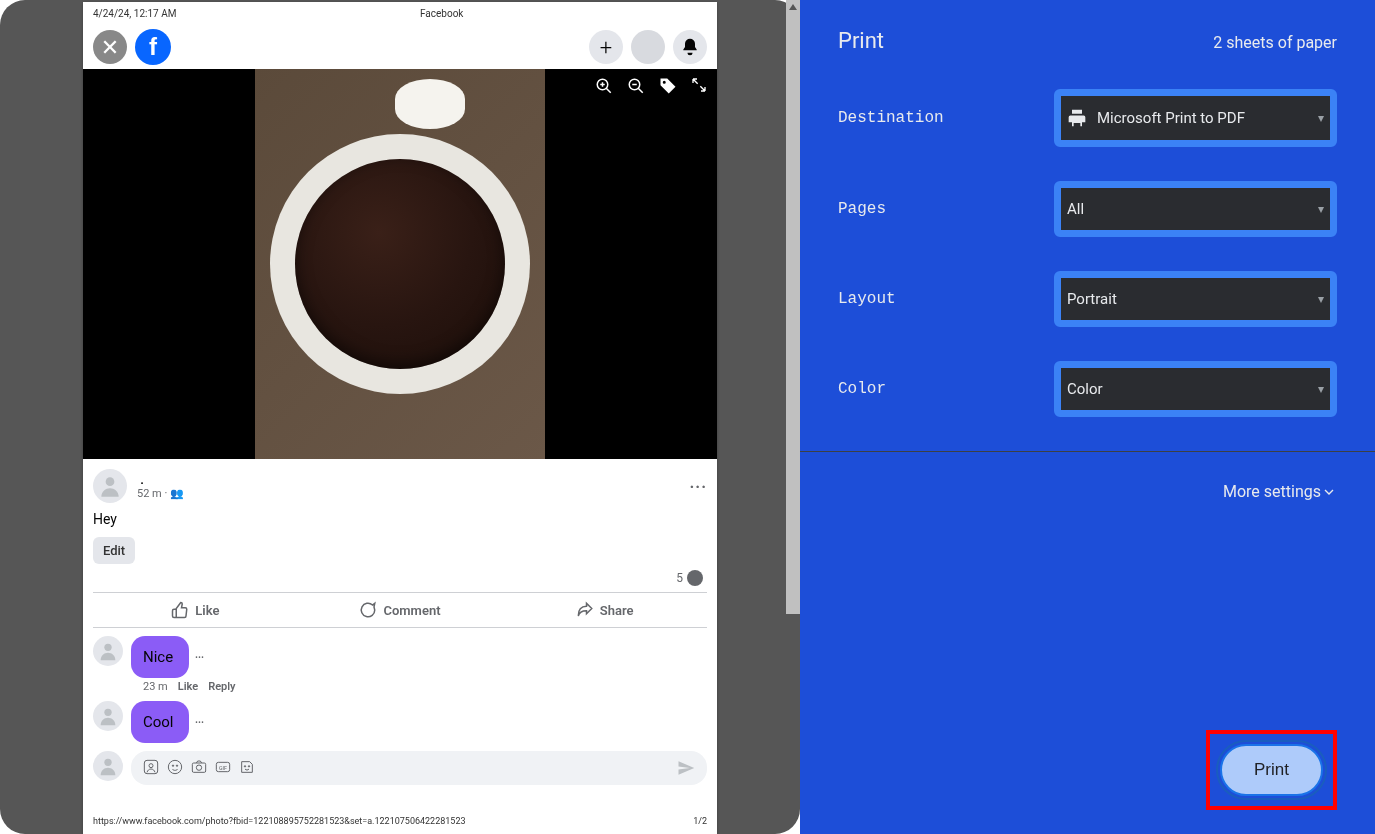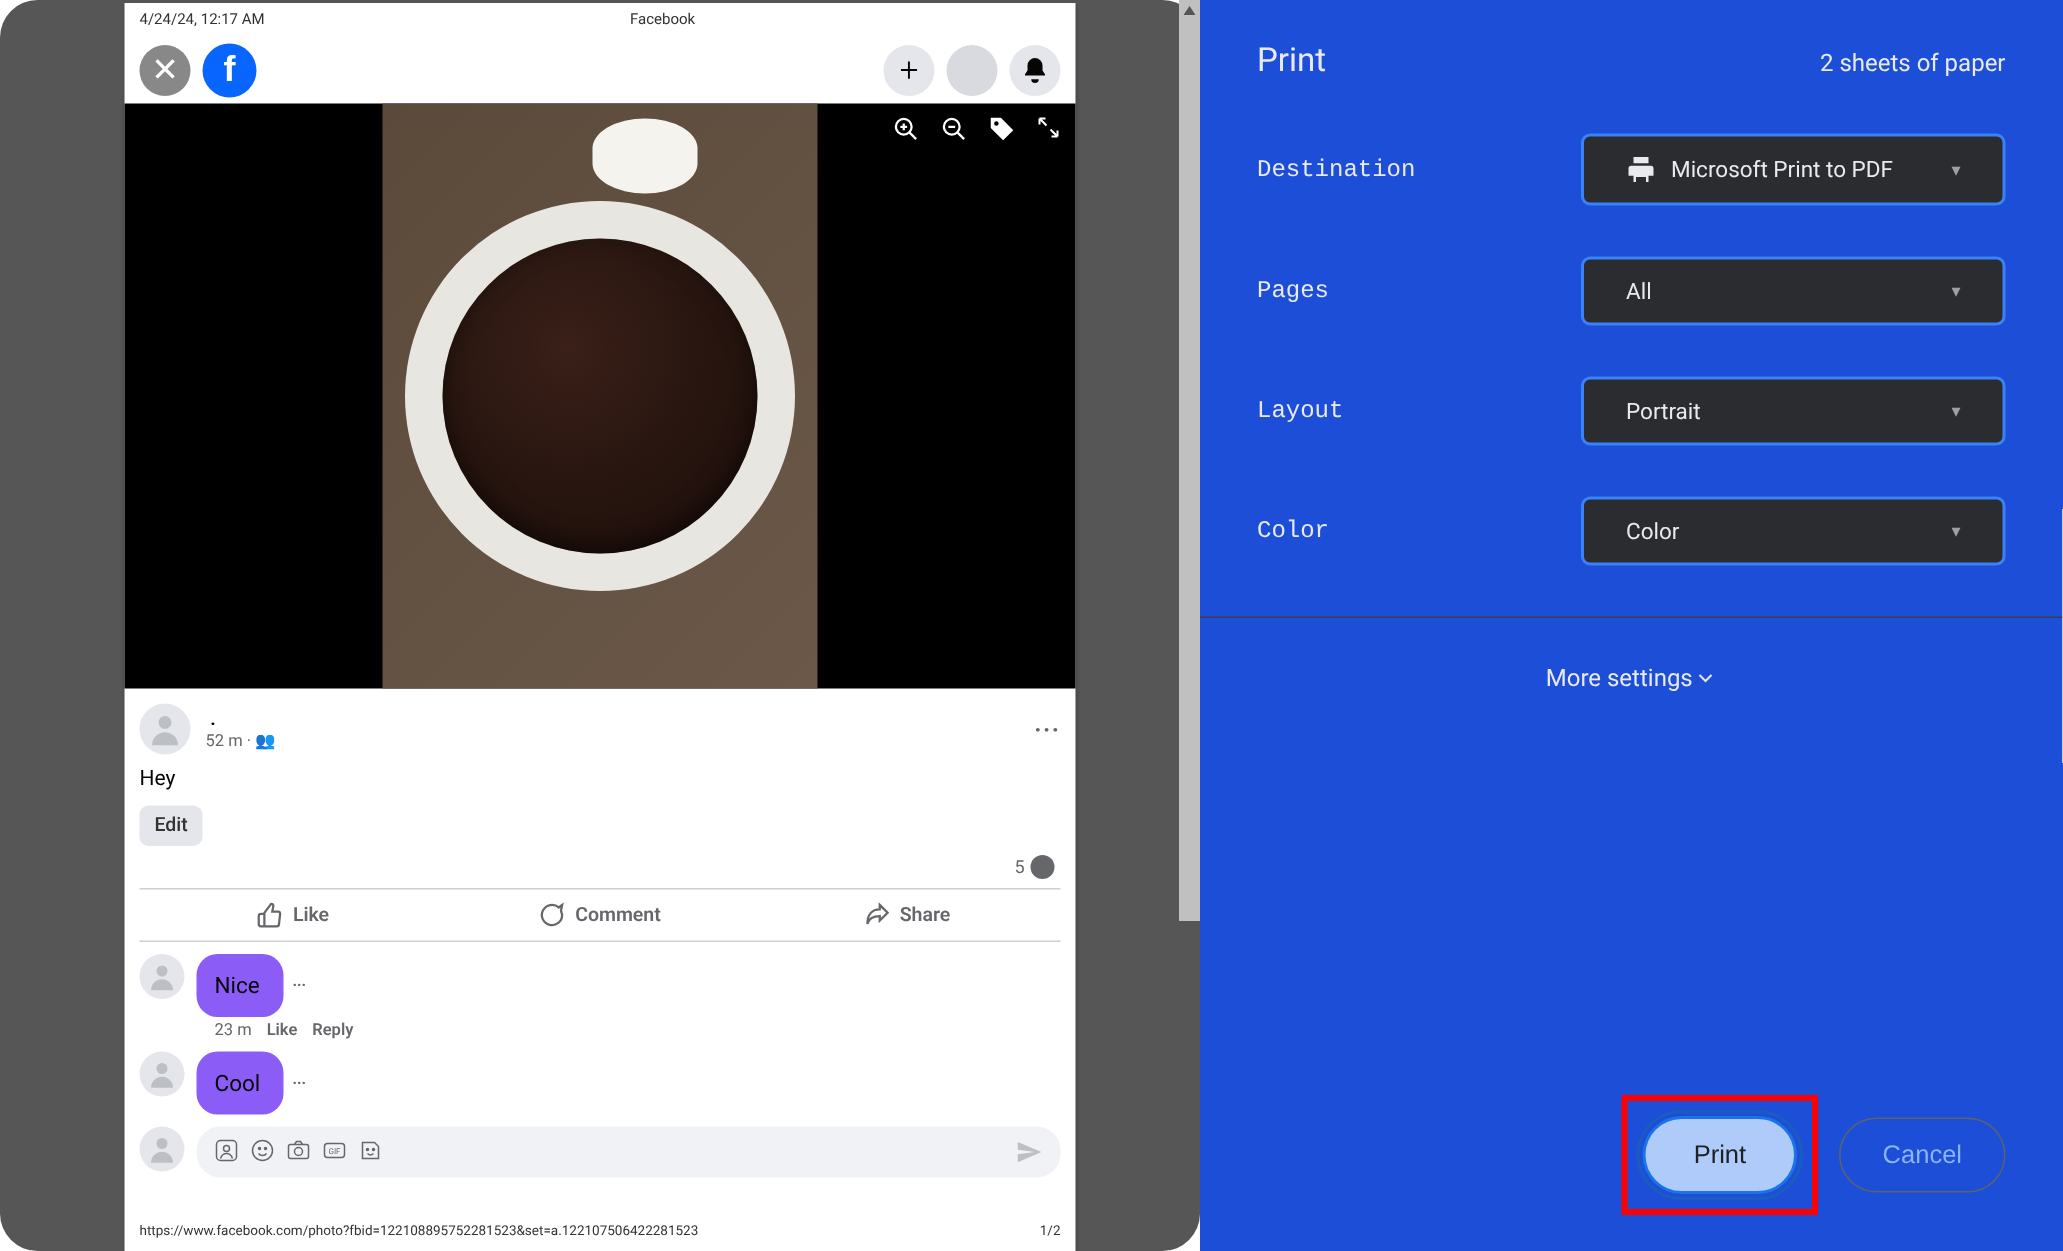--- a/index.html
+++ b/index.html
@@ -46,24 +46,24 @@
 .compose-placeholder { color: #65676b; font-size: 13px; }
 .compose-tools { display: flex; gap: 8px; color: #65676b; }
 .compose-send { margin-left: auto; }
 .page-footer { margin-top: auto; display: flex; justify-content: space-between; padding: 8px 10px; font-size: 9px; color: #333; }
 .print-panel { flex: 1; background: #1d4ed8; color: #e8eaed; padding: 28px 38px 24px 38px; display: flex; flex-direction: column; font-size: 15px; }
 .panel-title-row { display: flex; justify-content: space-between; align-items: baseline; margin-bottom: 36px; }
 .panel-title { font-size: 22px; font-weight: 400; }
 .panel-sub { font-size: 16px; color: #e8eaed; }
 .setting-row { display: flex; align-items: center; margin-bottom: 34px; }
 .setting-label { width: 216px; font-size: 16px; font-family: Liberation Mono, monospace; }
-.setting-control { flex: 1; background: #2a2c30; border: 2px solid #3b82f6; border-radius: 6px; padding: 12px 28px; display: flex; align-items: center; gap: 10px; color: #e8eaed; font-size: 15px; position: relative; }
+.setting-control { flex: 1; background: #2a2c30; border: 7px solid #3b82f6; border-radius: 6px; padding: 12px 6px; display: flex; align-items: center; gap: 10px; color: #e8eaed; font-size: 15px; position: relative; }
 .chev { margin-left: auto; font-size: 12px; color: #9aa0a6; }
 .divider { border-top: 1px solid #3c4043; margin: 0 -38px 24px -38px; }
-.more-row { display: flex; justify-content: center; align-items: center; font-size: 16px; padding: 6px 0; }
+.more-row { display: flex; justify-content: flex-end; align-items: center; font-size: 16px; padding: 6px 0; }
 .panel-buttons { margin-top: auto; display: flex; justify-content: flex-end; gap: 14px; align-items: center; }
 .print-highlight { border: 4px solid #ff0000; padding: 10px; }
 .print-btn { background: #aecbfa; color: #202124; border-radius: 26px; padding: 14px 32px; font-size: 17px; font-weight: 400; border: 2px solid #1a73e8; outline: 2px solid #1a5dbf; outline-offset: 2px; }
 .cancel-btn { color: #8ab4f8; border: 1px solid #5f6368; border-radius: 26px; padding: 14px 28px; font-size: 17px; background: transparent; }
 svg { display: block; }
 </style>
 </head>
 <body>
 
 <div class="app">
@@ -307,16 +307,15 @@
       <span>
           <svg width="16" height="16" viewBox="0 0 24 24" fill="none" stroke="#e8eaed" stroke-width="2">
             <path d="M6 9l6 6 6-6"></path>
           </svg>
         </span>
     </div>
     <div class="panel-buttons">
       <div class="print-highlight">
         <button class="print-btn">Print</button>
       </div>
-      <button class="cancel-btn">Cancel</button>
     </div>
   </div>
 </div>
 
 </body></html>

